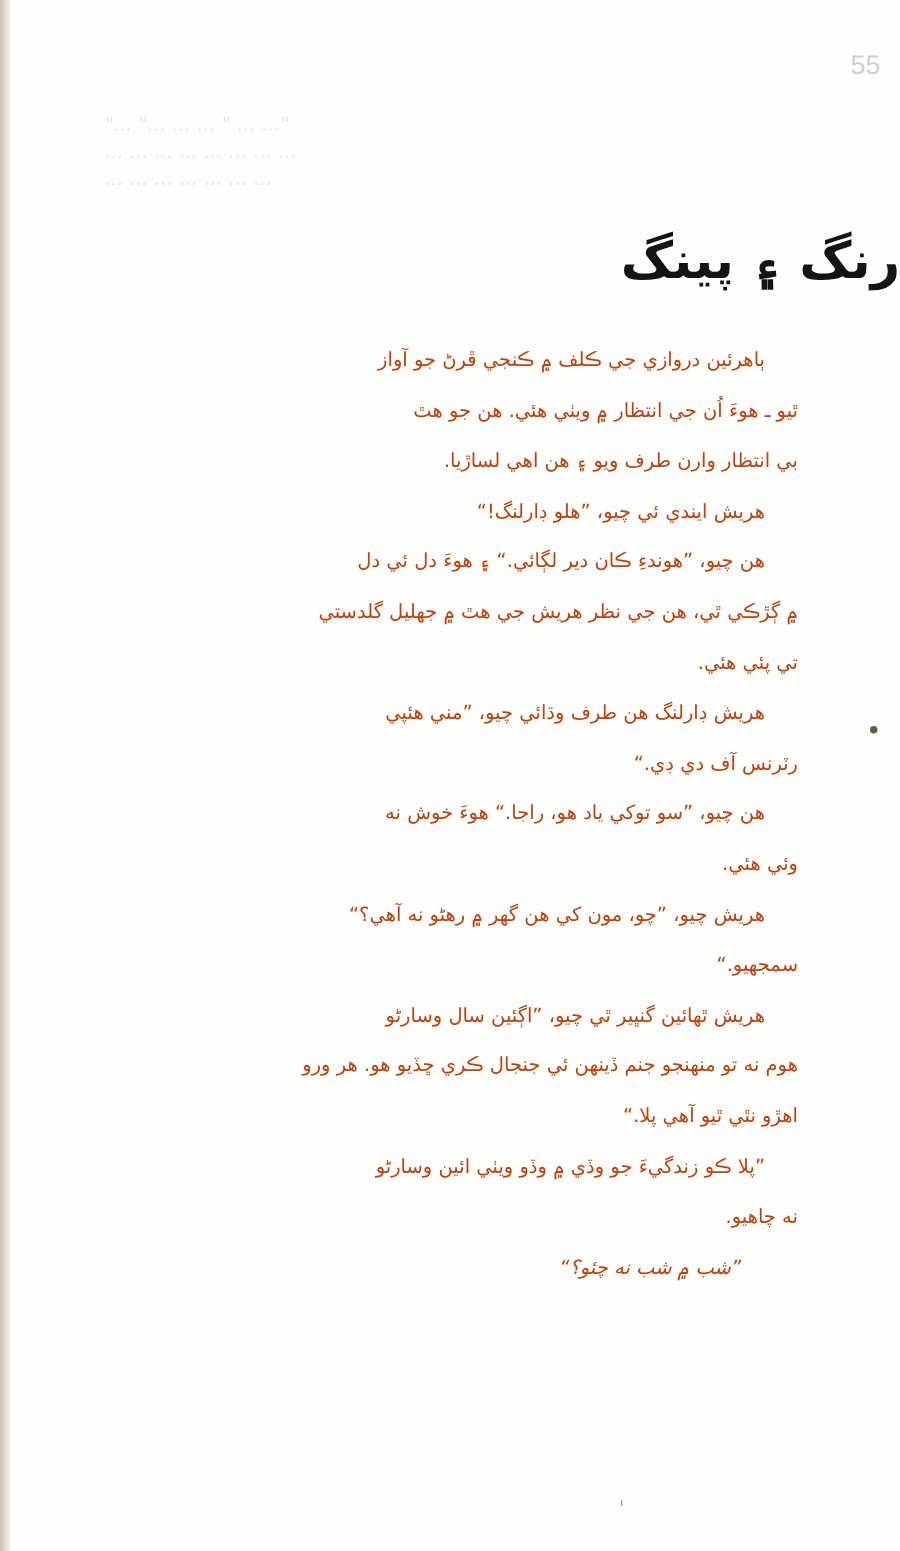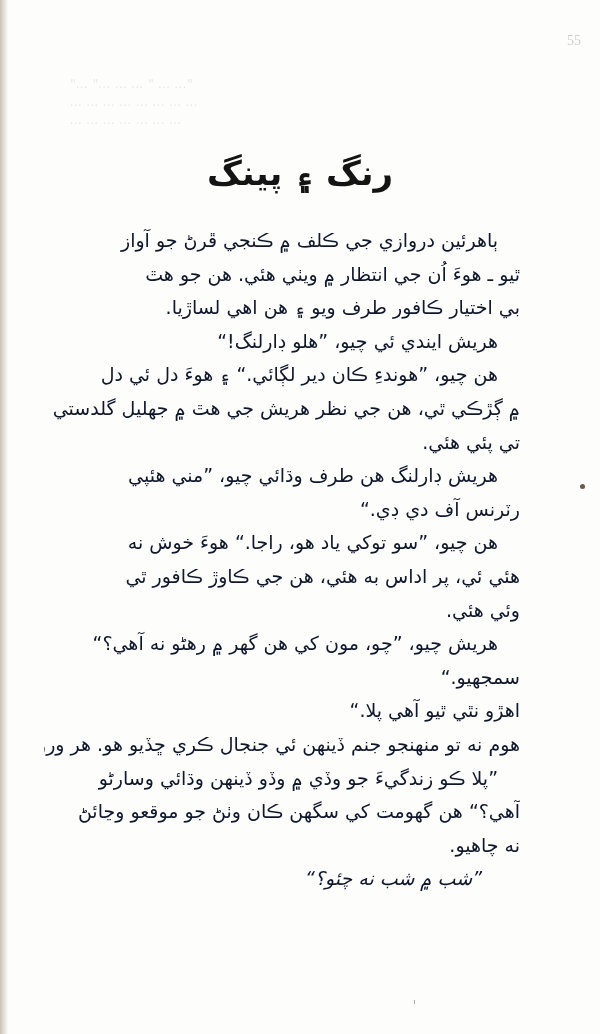--- a/index.html
+++ b/index.html
@@ -33,45 +33,44 @@
     font-style: italic;
     white-space: nowrap;
     font-family: "DejaVu Sans", sans-serif;
     direction: ltr;
   }
   .bleed-num {
     position: absolute;
     top: 33px;
     left: 567px;
     color: #cfcfcf;
-    font-size: 14px;
-    font-family: Liberation Serif, serif;
+    font-size: 18px;
+    font-family: Liberation Sans, sans-serif;
   }
   .title {
     position: absolute;
     top: 130px;
     left: 0;
     width: 600px;
-    text-align: center;
     direction: rtl;
     font-size: 34px;
     font-weight: bold;
     color: #141414;
     letter-spacing: 6px;
     font-family: "DejaVu Sans", sans-serif;
   }
   .body-text {
     position: absolute;
     top: 224px;
-    left: 44px;
+    left: 56px;
     width: 476px;
     direction: rtl;
     text-align: justify;
-    color: #0f172a;
-    font-size: 19px;
+    color: #c2410c;
+    font-size: 13px;
     line-height: 33.6px;
     font-family: "DejaVu Sans", sans-serif;
   }
   .line {
     display: block;
     height: 33.6px;
     white-space: nowrap;
     overflow: hidden;
   }
   .indent { padding-right: 22px; }
@@ -103,35 +102,34 @@
   <span class="bleed-num">55</span>
   <div class="bleed" style="top:76px;left:70px;">"... "... ... ... " ... ..."</div>
   <div class="bleed" style="top:94px;left:70px;">... ... ... ... ... ... ... ...</div>
   <div class="bleed" style="top:112px;left:70px;">... ... ... ... ... ... ...</div>
 
   <h1 class="title">رنگ ۽ پينگ</h1>
 
   <div class="body-text">
     <span class="line indent">ٻاهرئين دروازي جي ڪلف ۾ ڪنجي ڦرڻ جو آواز</span>
     <span class="line">ٿيو ـ هوءَ اُن جي انتظار ۾ ويٺي هئي. هن جو هٿ</span>
-    <span class="line">بي اختيار ڪافور طرف ويو ۽ هن اهي لساڙيا.</span>
+    <span class="line">بي انتظار وارن طرف ويو ۽ هن اهي لساڙيا.</span>
     <span class="line indent">هريش ايندي ئي چيو، ”هلو ڊارلنگ!“</span>
     <span class="line indent">هن چيو، ”هوندءِ ڪان دير لڳائي.“ ۽ هوءَ دل ئي دل</span>
     <span class="line">۾ ڳڙڪي ٿي، هن جي نظر هريش جي هٿ ۾ جهليل گلدستي</span>
     <span class="line">تي پئي هئي.</span>
     <span class="line indent">هريش ڊارلنگ هن طرف وڌائي چيو، ”مني هئپي</span>
     <span class="line">رٽرنس آف دي ڊي.“</span>
     <span class="line indent">هن چيو، ”سو توکي ياد هو، راجا.“ هوءَ خوش نه</span>
-    <span class="line">هئي ئي، پر اداس به هئي، هن جي ڪاوڙ ڪافور ٿي</span>
     <span class="line">وئي هئي.</span>
     <span class="line indent">هريش چيو، ”چو، مون کي هن گهر ۾ رهڻو نه آهي؟“</span>
     <span class="line">سمجهيو.“</span>
+    <span class="line indent">هريش ٿهائين گنڀير ٿي چيو، ”اڳئين سال وسارڻو</span>
+    <span class="line">هوم نه تو منهنجو جنم ڏينهن ئي جنجال ڪري ڇڏيو هو. هر ورو</span>
     <span class="line">اهڙو نٿي ٿيو آهي پلا.“</span>
-    <span class="line">هوم نه تو منهنجو جنم ڏينهن ئي جنجال ڪري ڇڏيو هو. هر ورو</span>
-    <span class="line indent">”پلا ڪو زندگيءَ جو وڏي ۾ وڏو ڏينهن وڌائي وسارڻو</span>
-    <span class="line">آهي؟“ هن گهومت کي سگهن ڪان وٺڻ جو موقعو وڃائڻ</span>
+    <span class="line indent">”پلا ڪو زندگيءَ جو وڏي ۾ وڏو ويٺي ائين وسارڻو</span>
     <span class="line">نه چاهيو.</span>
     <span class="line indent2">”شب ۾ شب نه چئو؟“</span>
   </div>
 
   <div class="speck"></div>
   <div class="tiny-mark"></div>
 </div>
 
 </body></html>

